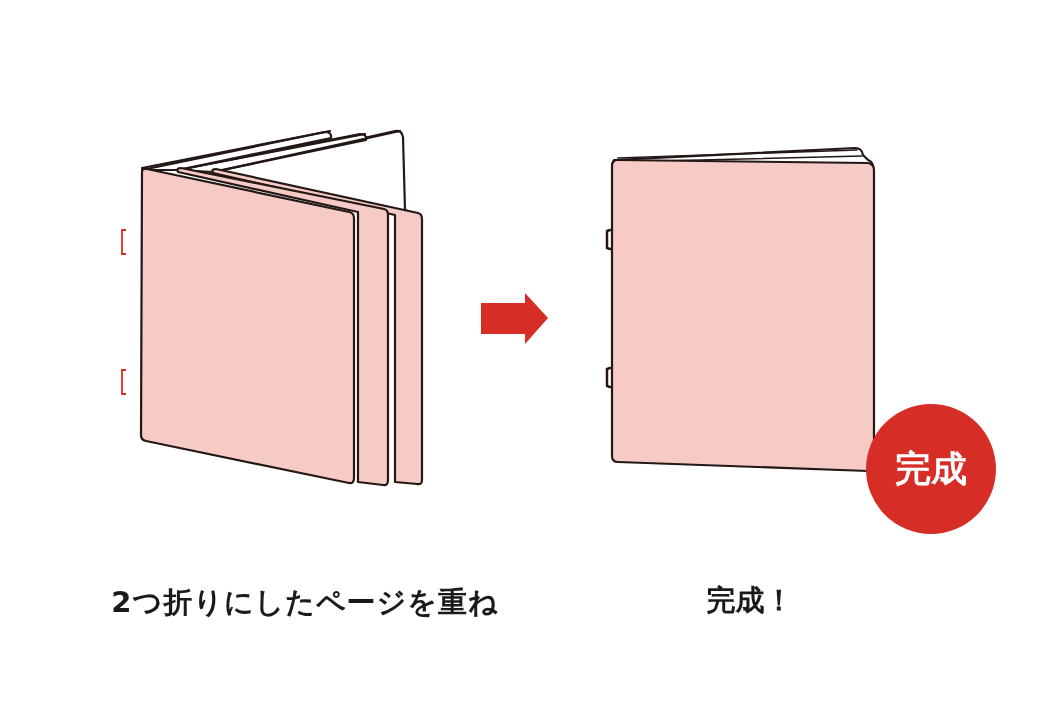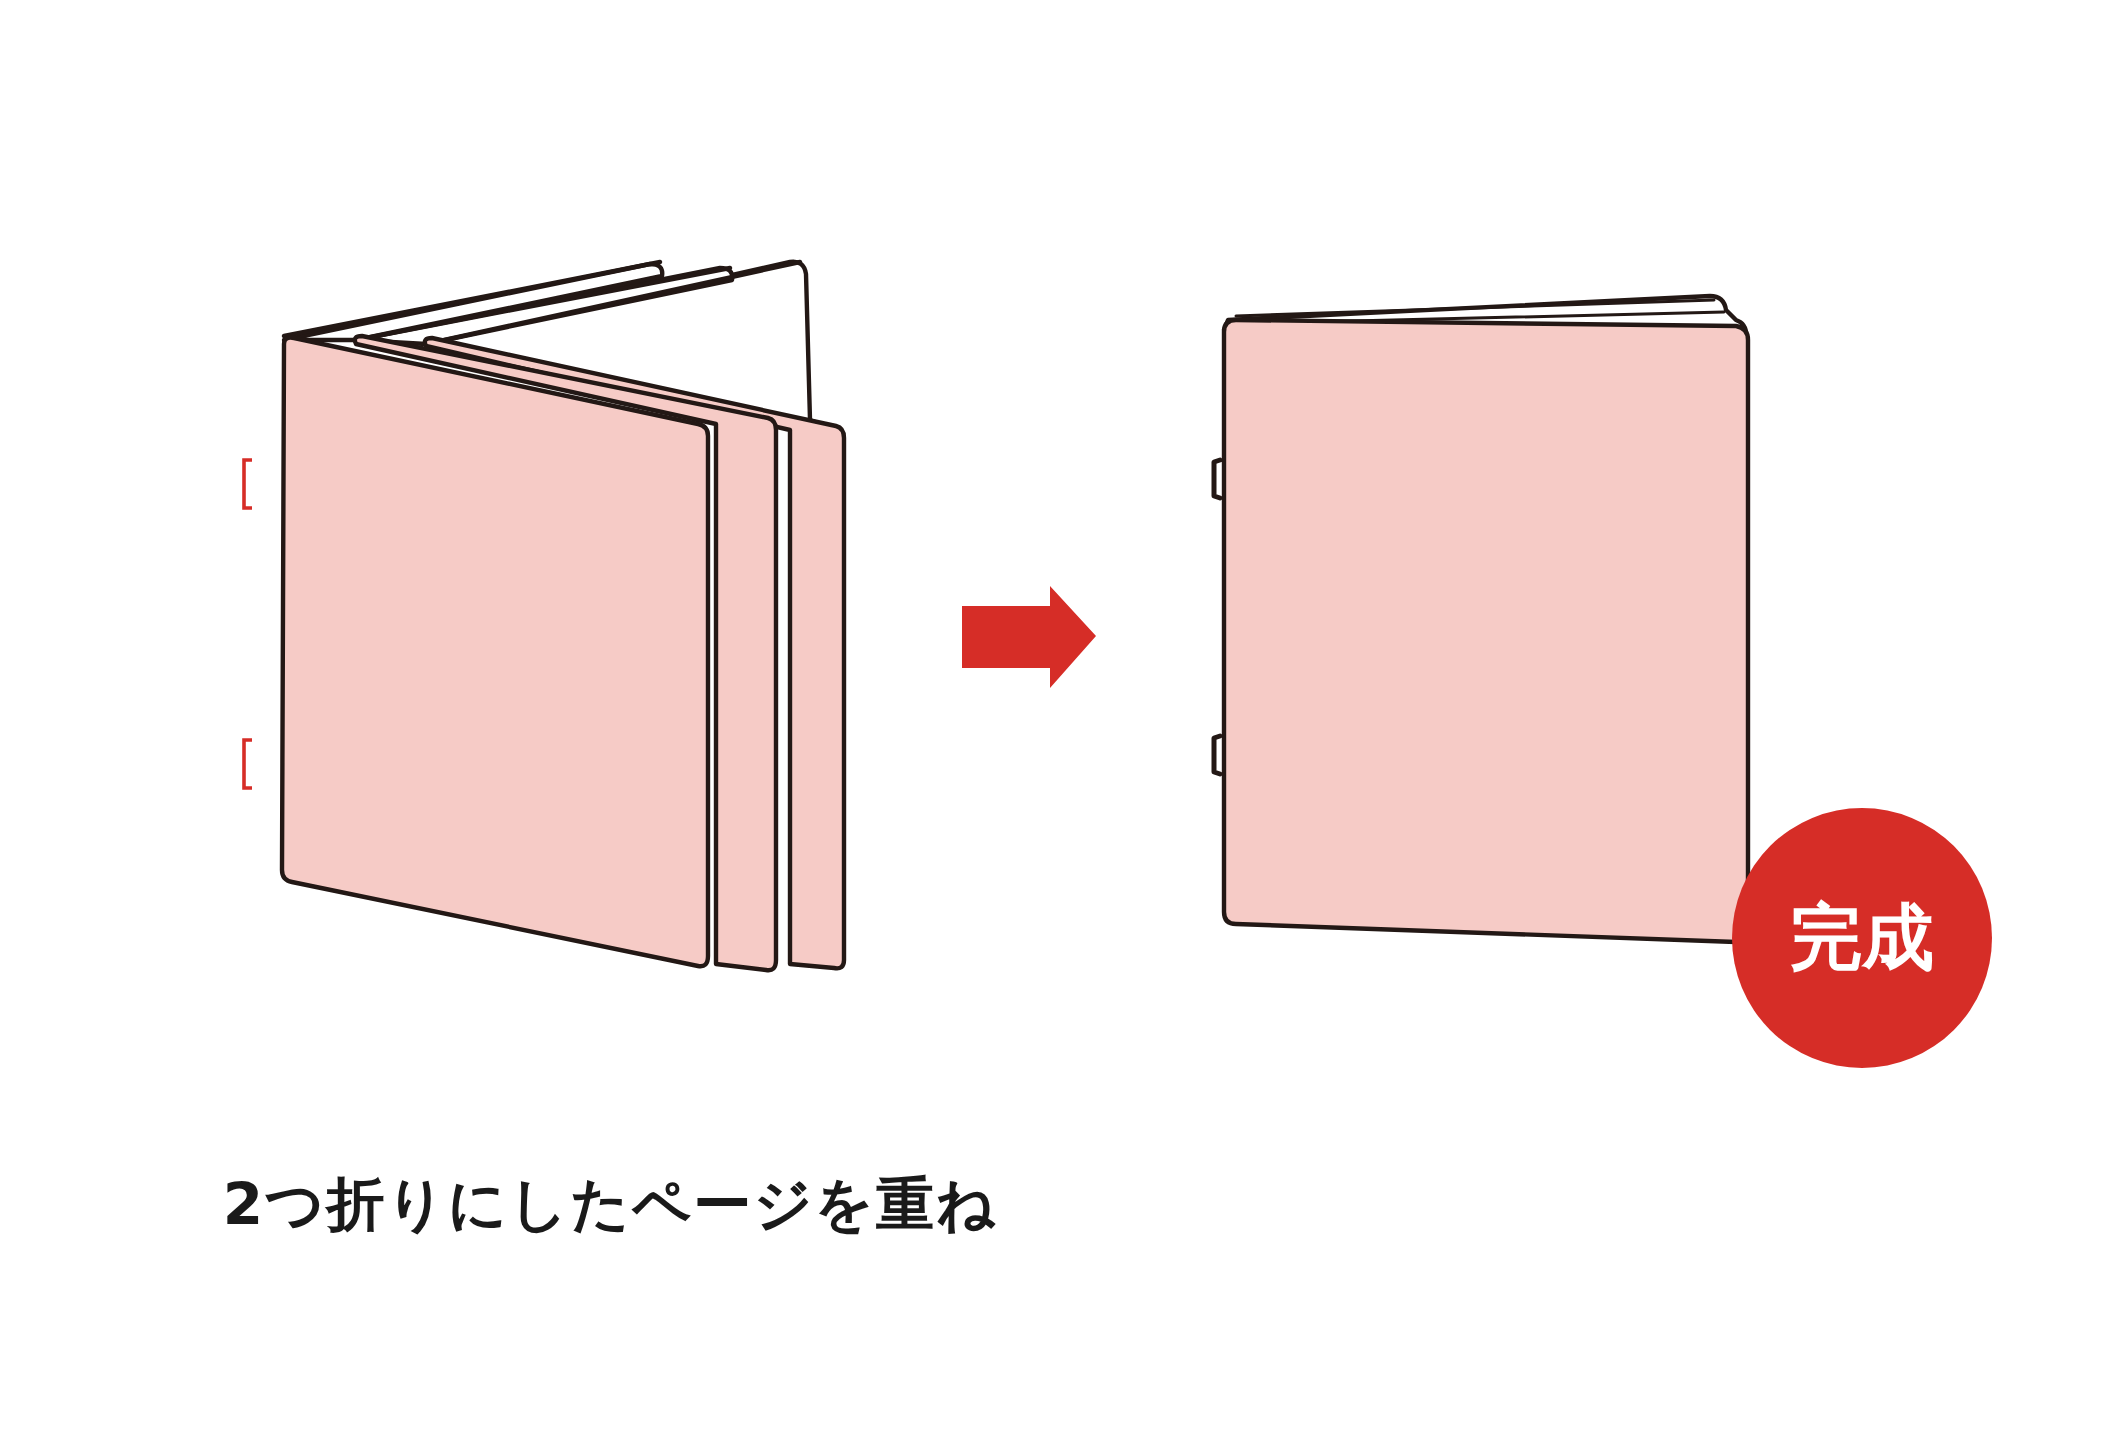--- a/index.html
+++ b/index.html
@@ -57,14 +57,15 @@
   </svg>
 
   <div class="badge" style="background:#d62d27;">
     <span>完成</span>
   </div>
 
   <div class="caption caption-left">
     <div>2つ折りにしたページを重ね</div>
   </div>
 
+  <div class="caption caption-right">完成！</div>
 
 </div>
 
 </body></html>

